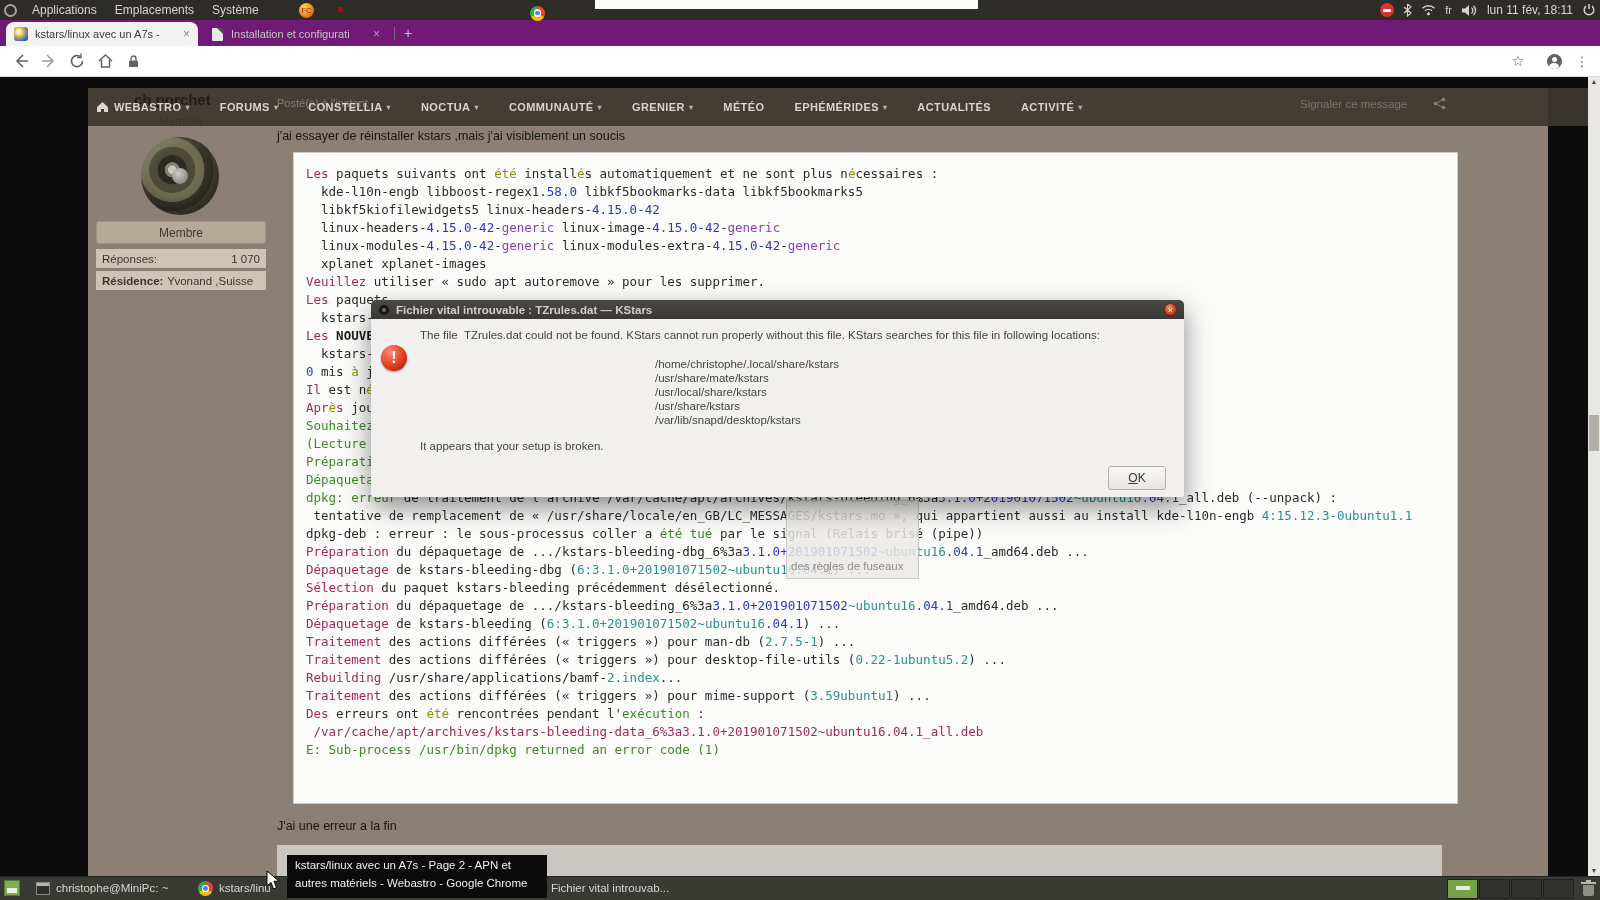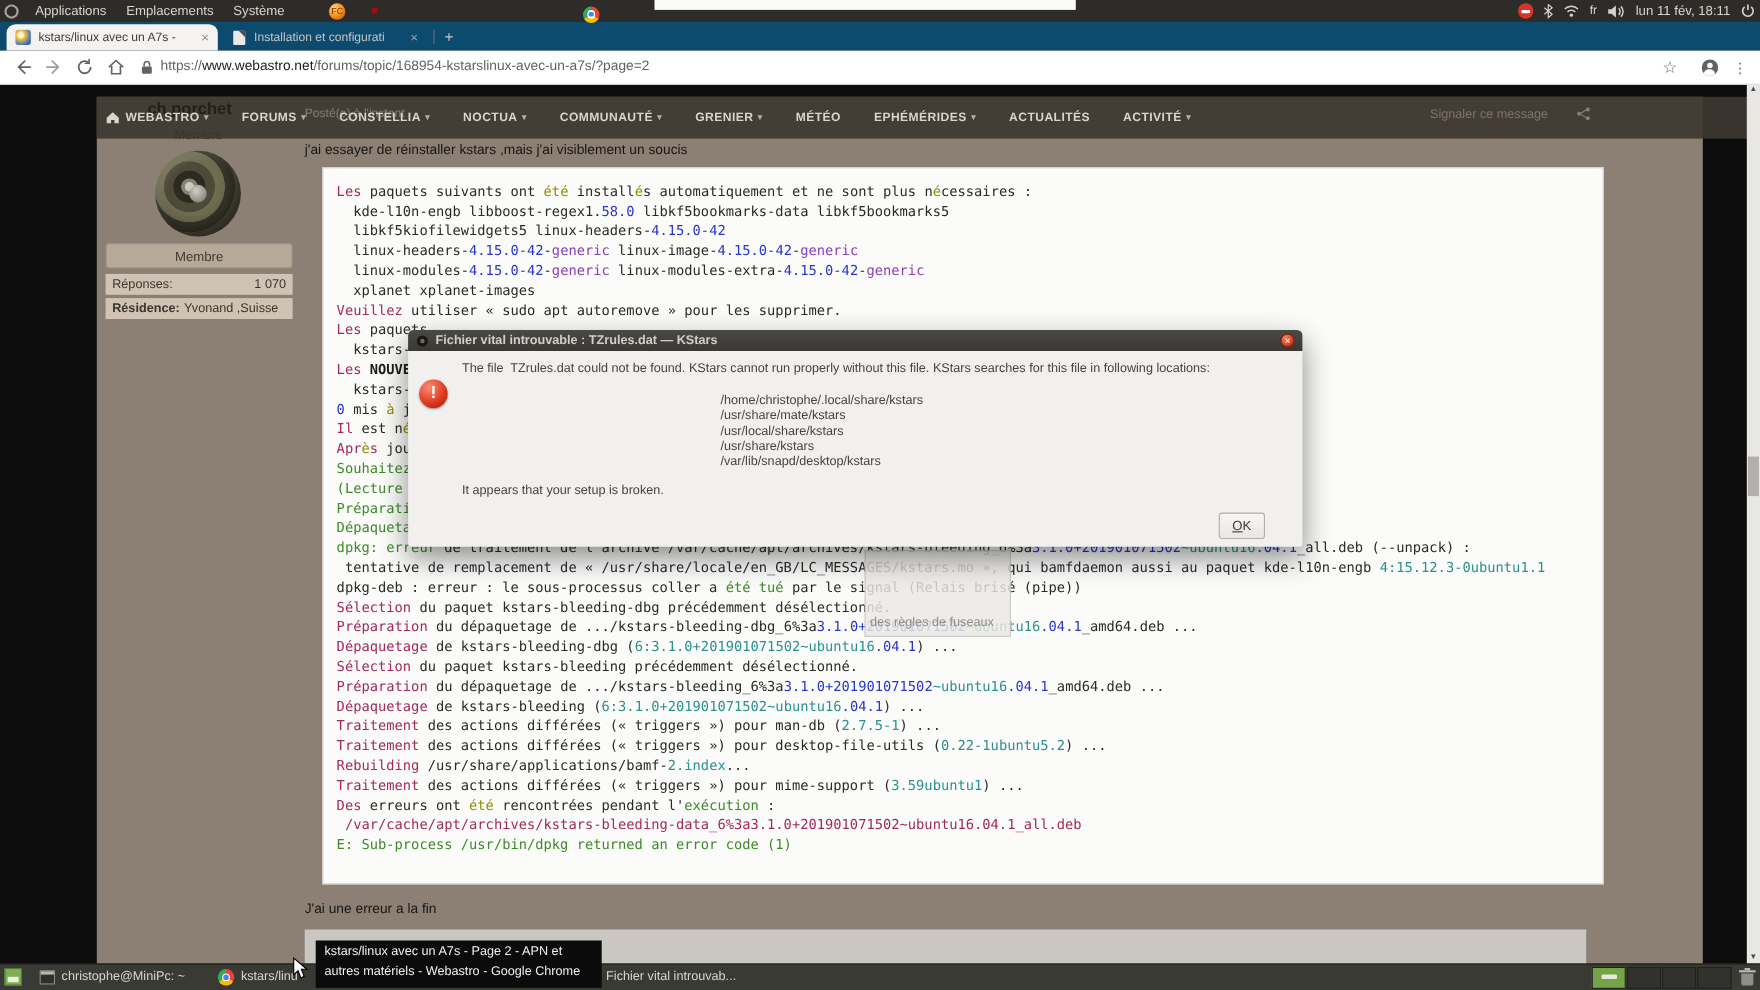--- a/index.html
+++ b/index.html
@@ -21,21 +21,21 @@
   .red-dot{width:5px;height:5px;background:#a01010;}
   .dnd-icon{width:14px;height:14px;border-radius:50%;background:#d8342c;position:relative;}
   .dnd-icon::after{content:"";position:absolute;left:3px;top:6px;width:8px;height:2.5px;background:#fff;border-radius:1px;}
   .tray-txt{font-size:11px;}
   #clock{font-size:12px;}
 
   
   #top-strip{left:595px;top:0;width:383px;height:9px;background:#fbfbfa;z-index:50;}
 
   
-  #tabstrip{left:0;top:20px;width:1600px;height:26px;background:#0c4a6e;z-index:30;}
+  #tabstrip{left:0;top:20px;width:1600px;height:26px;background:#701a75;z-index:30;}
   .tab{position:absolute;top:2px;height:24px;display:flex;align-items:center;font-size:11px;}
   #tab-active{left:6px;width:192px;background:#f4f3f1;border-radius:8px 8px 0 0;color:#3c3b39;}
   #tab-inactive{left:202px;width:186px;color:#c5c4c6;}
   .tab-sep{position:absolute;left:394px;top:7px;width:1px;height:13px;background:#6e6f72;}
   .tab-close{margin-left:auto;margin-right:8px;font-size:12px;color:#8b8a88;}
   #tab-inactive .tab-close{color:#a5a4a6;}
   .newtab-btn{position:absolute;left:404px;top:6px;color:#c5c4c6;font-size:14px;line-height:14px;}
   .kstars-fav{width:14px;height:14px;border-radius:3px;margin:0 7px 0 8px;
       background:radial-gradient(circle at 35% 35%,#fdf2cf 0 18%,#f2c23a 30%,#3b6ec4 72%,#23407c);}
   .doc-fav{width:11px;height:13px;background:#e8e7e9;border-radius:1px;margin:0 8px 0 10px;position:relative;}
@@ -114,21 +114,21 @@
   #kdlg-title-text{font-size:11.5px;font-weight:bold;color:#d2cec9;}
   #kdlg-close{position:absolute;right:7px;top:3px;width:13px;height:13px;border-radius:50%;
      background:radial-gradient(circle at 35% 30%,#f08663,#d14328 60%,#a32912);border:1px solid #7e2210;
      color:#fff;font-size:9px;line-height:12px;text-align:center;box-sizing:border-box;}
   #kdlg-warn{position:absolute;left:10px;top:45px;width:26px;height:26px;border-radius:50%;
      background:radial-gradient(circle at 35% 28%,#ff8a74,#e03c22 55%,#a31505);color:#fff;font-weight:bold;
      font-size:16px;line-height:26px;text-align:center;box-shadow:0 1px 2px rgba(0,0,0,.4);}
   #kdlg-msg{position:absolute;left:49px;top:29px;font-size:11.5px;color:#454440;white-space:pre;}
   #kdlg-paths{position:absolute;left:284px;top:57px;font-size:11.5px;color:#454440;line-height:14px;}
   #kdlg-footer{position:absolute;left:49px;top:140px;font-size:11.5px;color:#454440;}
-  #kdlg-ok{position:absolute;left:737px;top:166px;width:42px;height:24px;border:1px solid #b3b1ad;border-radius:3px;
+  #kdlg-ok{position:absolute;left:737px;top:166px;width:58px;height:24px;border:1px solid #b3b1ad;border-radius:3px;
      background:linear-gradient(#f8f7f6,#e8e6e3);font-size:12px;color:#3a3936;
      display:flex;align-items:center;justify-content:center;box-sizing:border-box;}
 
   
   #taskbar{left:0;top:876px;width:1600px;height:24px;background:#3a3a35;border-top:1px solid #23231f;z-index:20;}
   .task-txt{font-size:11.5px;color:#d8d5d0;white-space:nowrap;}
   #show-desktop{position:absolute;left:4px;top:3px;width:16px;height:16px;background:#7fae52;border:1px solid #55753a;box-sizing:border-box;}
   #show-desktop::after{content:"";position:absolute;left:2px;top:7px;width:10px;height:5px;background:#e9f0dd;}
   .term-ic{position:absolute;width:14px;height:13px;background:#2e2e2c;border:1px solid #8b8984;box-sizing:border-box;}
   .term-ic::before{content:"";position:absolute;left:0;top:0;width:100%;height:3px;background:#b9b6b1;}
@@ -225,21 +225,20 @@
       <svg width="17" height="16" viewBox="0 0 17 16">
           <path d="M2 8 L8.5 2 L15 8 M4.5 7 V14 H12.5 V7" stroke="#5f6368" stroke-width="1.5" fill="none"></path>
         </svg>
     </div>
     <div class="tb-ic" style="left:122px;">
       <svg width="11" height="13" viewBox="0 0 11 13">
           <rect x="1" y="5.5" width="9" height="6.5" rx="1" fill="#5f6368"></rect>
           <path d="M3 5.5 V3.5 a2.5 2.5 0 0 1 5 0 V5.5" stroke="#5f6368" stroke-width="1.4" fill="none"></path>
         </svg>
     </div>
-    <div id="url-text"><span class="url-dim">https://</span><span>www.webastro.net</span><span class="url-dim">/forums/topic/168954-kstarslinux-avec-un-a7s/?page=2</span></div>
     <div class="tb-ic" style="left:1507px;">
         <span class="star-ic">☆</span>
       </div>
     <div class="tb-ic" style="left:1543px;">
         <div class="person-ic"></div>
       </div>
     <div class="tb-ic" style="left:1571px;">
         <span class="dots-ic">⋮</span>
       </div>
   </div>
@@ -307,23 +306,22 @@
         <div class="cl"><span class="ck">Les</span><span class="cd"> </span><span class="cb">NOUVEAUX</span></div>
         <div class="cl"><span class="cd">  kstars-ble</span></div>
         <div class="cl"><span class="cn">0</span><span class="cd"> mis </span><span class="co">à</span><span class="cd"> jour</span></div>
         <div class="cl"><span class="ck">Il</span><span class="cd"> est n</span><span class="co">é</span><span class="cd">ces</span></div>
         <div class="cl"><span class="ck">Apr</span><span class="co">è</span><span class="ck">s</span><span class="cd"> jour</span></div>
         <div class="cl"><span class="cg">Souhaitez-vo</span></div>
         <div class="cl"><span class="cg">(Lecture de</span></div>
         <div class="cl"><span class="cg">Préparation</span></div>
         <div class="cl"><span class="cg">Dépaquetage</span></div>
         <div class="cl"><span class="cg">dpkg: erreur</span><span class="cd"> de traitement de l'archive /var/cache/apt/archives/kstars-bleeding_6%3a</span><span class="cn">3.1.0+201901071502</span><span class="ct">~ubuntu16</span><span class="cn">.04.1</span><span class="cd">_all.deb (--unpack) :</span></div>
-        <div class="cl"><span class="cd"> tentative de remplacement de « /usr/share/locale/en_GB/LC_MESSAGES/kstars.mo », qui bamfdaemon aussi au paquet kde-l10n-engb </span><span class="ct">4:15.12.3-0ubuntu1.1</span></div>
+        <div class="cl"><span class="cd"> tentative de remplacement de « /usr/share/locale/en_GB/LC_MESSAGES/kstars.mo », qui appartient aussi au install kde-l10n-engb </span><span class="ct">4:15.12.3-0ubuntu1.1</span></div>
         <div class="cl"><span class="cd">dpkg-deb : erreur : le sous-processus coller a </span><span class="cg">été tué</span><span class="cd"> par le signal (Relais brisé (pipe))</span></div>
-        <div class="cl"><span class="ck">Sélection</span><span class="cd"> du paquet kstars-bleeding-dbg précédemment désélectionné.</span></div>
         <div class="cl"><span class="ck">Préparation</span><span class="cd"> du dépaquetage de .../kstars-bleeding-dbg_6%3a</span><span class="cn">3.1.0+201901071502</span><span class="ct">~ubuntu16</span><span class="cn">.04.1</span><span class="cd">_amd64.deb ...</span></div>
         <div class="cl"><span class="ck">Dépaquetage</span><span class="cd"> de kstars-bleeding-dbg (</span><span class="ct">6:3.1.0+201901071502~ubuntu16</span><span class="cn">.04.1</span><span class="cd">) ...</span></div>
         <div class="cl"><span class="ck">Sélection</span><span class="cd"> du paquet kstars-bleeding précédemment désélectionné.</span></div>
         <div class="cl"><span class="ck">Préparation</span><span class="cd"> du dépaquetage de .../kstars-bleeding_6%3a</span><span class="cn">3.1.0+201901071502</span><span class="ct">~ubuntu16</span><span class="cn">.04.1</span><span class="cd">_amd64.deb ...</span></div>
         <div class="cl"><span class="ck">Dépaquetage</span><span class="cd"> de kstars-bleeding (</span><span class="ct">6:3.1.0+201901071502~ubuntu16</span><span class="cn">.04.1</span><span class="cd">) ...</span></div>
         <div class="cl"><span class="ck">Traitement</span><span class="cd"> des actions différées (« triggers ») pour man-db (</span><span class="ct">2.7.5-1</span><span class="cd">) ...</span></div>
         <div class="cl"><span class="ck">Traitement</span><span class="cd"> des actions différées (« triggers ») pour desktop-file-utils (</span><span class="ct">0.22-1ubuntu5.2</span><span class="cd">) ...</span></div>
         <div class="cl"><span class="ck">Rebuilding</span><span class="cd"> /usr/share/applications/bamf-</span><span class="ct">2.index</span><span class="cd">...</span></div>
         <div class="cl"><span class="ck">Traitement</span><span class="cd"> des actions différées (« triggers ») pour mime-support (</span><span class="ct">3.59ubuntu1</span><span class="cd">) ...</span></div>
         <div class="cl"><span class="ck">Des</span><span class="cd"> erreurs ont </span><span class="co">été</span><span class="cd"> rencontrées pendant l'</span><span class="cg">exécution</span><span class="cd"> :</span></div>

